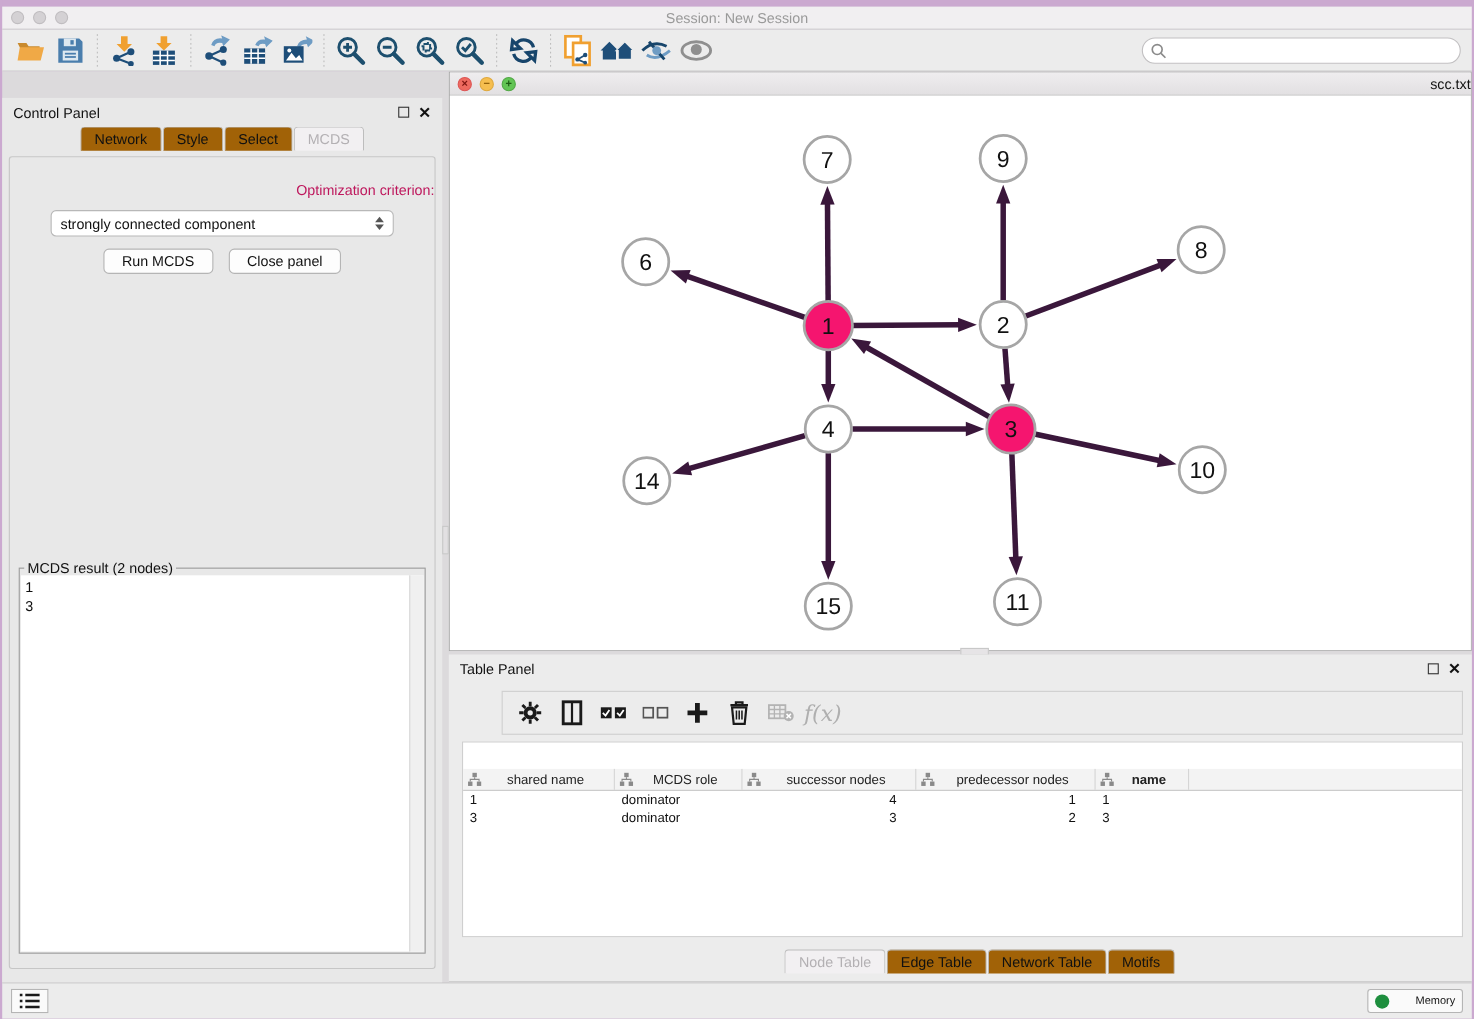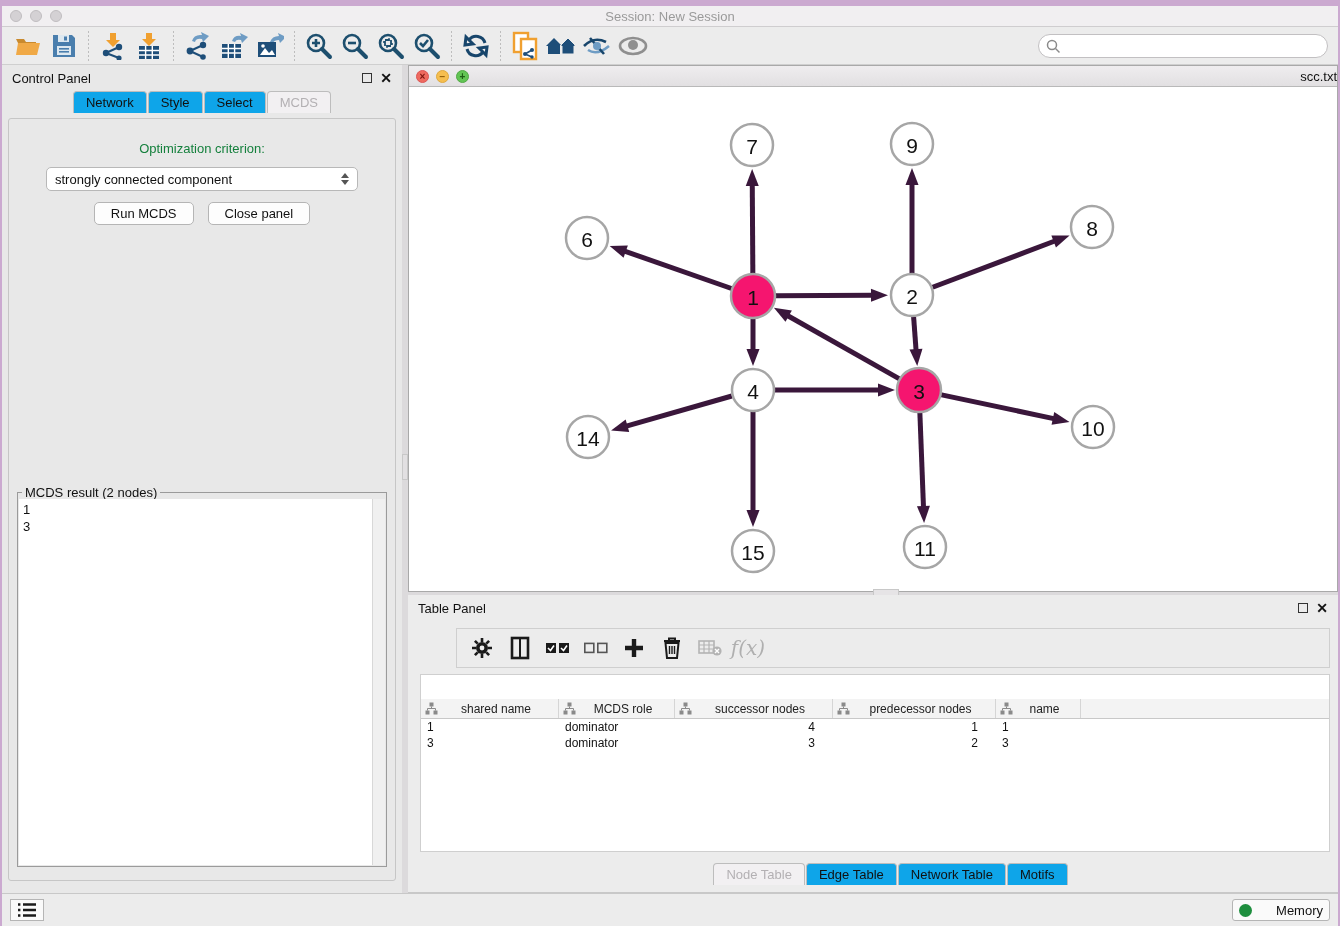--- a/index.html
+++ b/index.html
@@ -20,33 +20,33 @@
   .tbtn { width:36px; height:32px; display:flex; align-items:center; justify-content:center; }
   .tsep { width:1px; height:30px; margin:0 6px; background-image:linear-gradient(#BDBDBD 40%, transparent 40%);
           background-size:1px 4px; }
   .search-wrap { margin-left:auto; margin-right:10px; position:relative; }
   .search-input { width:290px; height:24px; border:1px solid #C2C0C2; border-radius:13px; background:#fff;
                   padding-left:26px; font-size:13px; outline:none; color:#333; }
   .search-glass { position:absolute; left:8px; top:5px; }
   
   .main { display:flex; height:828px; background:#DCDADC; }
   
-  .control-panel { width:424px; background:#E8E8E8; position:relative; }
+  .control-panel { width:424px; background:#E8E8E8; position:relative;margin-top:24px; }
   .panel-titlebar { height:26px; display:flex; align-items:center; padding:0 10px; }
   .panel-title { font-size:13px; color:#111; }
   .panel-title-icons { margin-left:auto; display:flex; gap:8px; align-items:center; }
   .float-icon { width:10px; height:10px; border:1.5px solid #333; }
   .close-x { font-size:14px; font-weight:bold; color:#111; line-height:10px; }
   .cp-tabs { display:flex; justify-content:center; gap:1px; height:22px; }
-  .tab { background:#0ea5e9; border:1px solid #BDBDBD; border-bottom:none; border-radius:4px 4px 0 0;
+  .tab { background:#a16207; border:1px solid #BDBDBD; border-bottom:none; border-radius:4px 4px 0 0;
          font-size:13px; padding:3px 12px 0 12px; color:#111; }
   .tab.selected { color:#B3B0B3; background:#F2F0F2; }
   .cp-body { position:absolute; left:6px; right:6px; top:53px; bottom:12px;
              border:1px solid #C6C6C6; border-radius:3px; background:#E8E8E8; }
-  .opt-label { text-align:center; margin-top:22px; font-size:13px; color:#15803d; }
+  .opt-label { text-align:right; margin-top:22px; font-size:13px; color:#be185d; }
   .dropdown { margin:11px auto 0 auto; width:312px; height:24px; background:#fff; border:1px solid #B8B8B8;
               border-radius:5px; display:flex; align-items:center; padding:0 8px; font-size:13px; color:#111; }
   .dd-arrows { margin-left:auto; display:flex; flex-direction:column; gap:2px; }
   .dd-arrows span { width:0; height:0; border-left:4px solid transparent; border-right:4px solid transparent; }
   .dd-up { border-bottom:5px solid #555; }
   .dd-down { border-top:5px solid #555; }
   .btn-row { display:flex; justify-content:center; gap:14px; margin-top:11px; }
   .pbtn { background:#FDFDFD; border:1px solid #B5B5B5; border-radius:5px; height:23px; padding:0 16px;
           font-size:13px; color:#111; font-family:"Liberation Sans",sans-serif; }
   .fieldset { position:absolute; left:8px; right:8px; top:373px; bottom:13px; border:1px solid #9B9B9B; }
@@ -84,21 +84,21 @@
   .th .th-label { flex:1; text-align:center; }
   .trow { display:flex; height:16px; }
   .td { font-size:12px; color:#111; padding:0 6px; overflow:hidden; white-space:nowrap; line-height:16px; }
   .tp-tabs { position:absolute; left:0; right:0; bottom:8px; display:flex; justify-content:center; gap:1px; height:22px;padding-left:35px; }
   .tp-edge-line { position:absolute; left:0; right:0; bottom:0; height:1px; background:#C8C8C8; }
   
   .statusbar { height:33px; background:#ECECEC; border-top:1px solid #C8C8C8; display:flex; align-items:center;
                padding:0 8px; }
   .sbtn { background:#FAFAFA; border:1px solid #B5B5B5; height:22px; display:flex; align-items:center;
           justify-content:center; padding:0 6px; }
-  .mem-btn { margin-left:auto; gap:24px; font-size:13px; color:#111; border-radius:3px; }
+  .mem-btn { margin-left:auto; gap:24px; font-size:10px; color:#111; border-radius:3px; }
   .mem-dot { width:13px; height:13px; border-radius:50%; background:#1E8E3E; }
   svg { display:block; }
 </style>
 </head>
 <body>
 
 <div class="app">
   <div class="top-band"></div>
 
   <div class="titlebar">
@@ -465,21 +465,21 @@
                 <span>
                   <svg width="13" height="13" viewBox="0 0 13 13">
                     <rect x="4.5" y="0.5" width="4" height="4" fill="#8A8A8A"></rect>
                     <rect x="0.5" y="8.5" width="4" height="4" fill="#8A8A8A"></rect>
                     <rect x="8.5" y="8.5" width="4" height="4" fill="#8A8A8A"></rect>
                     <path d="M6.5 4.5 v2 M2.5 8.5 v-2 h8 v2" stroke="#8A8A8A" fill="none"></path>
                   </svg>
                 </span>
                 <span class="th-label">predecessor nodes</span>
               </div>
-              <div class="th" style="width: 85px;">
+              <div class="th" style="width: 85px; font-weight: bold;">
                 <span>
                   <svg width="13" height="13" viewBox="0 0 13 13">
                     <rect x="4.5" y="0.5" width="4" height="4" fill="#8A8A8A"></rect>
                     <rect x="0.5" y="8.5" width="4" height="4" fill="#8A8A8A"></rect>
                     <rect x="8.5" y="8.5" width="4" height="4" fill="#8A8A8A"></rect>
                     <path d="M6.5 4.5 v2 M2.5 8.5 v-2 h8 v2" stroke="#8A8A8A" fill="none"></path>
                   </svg>
                 </span>
                 <span class="th-label">name</span>
               </div>

